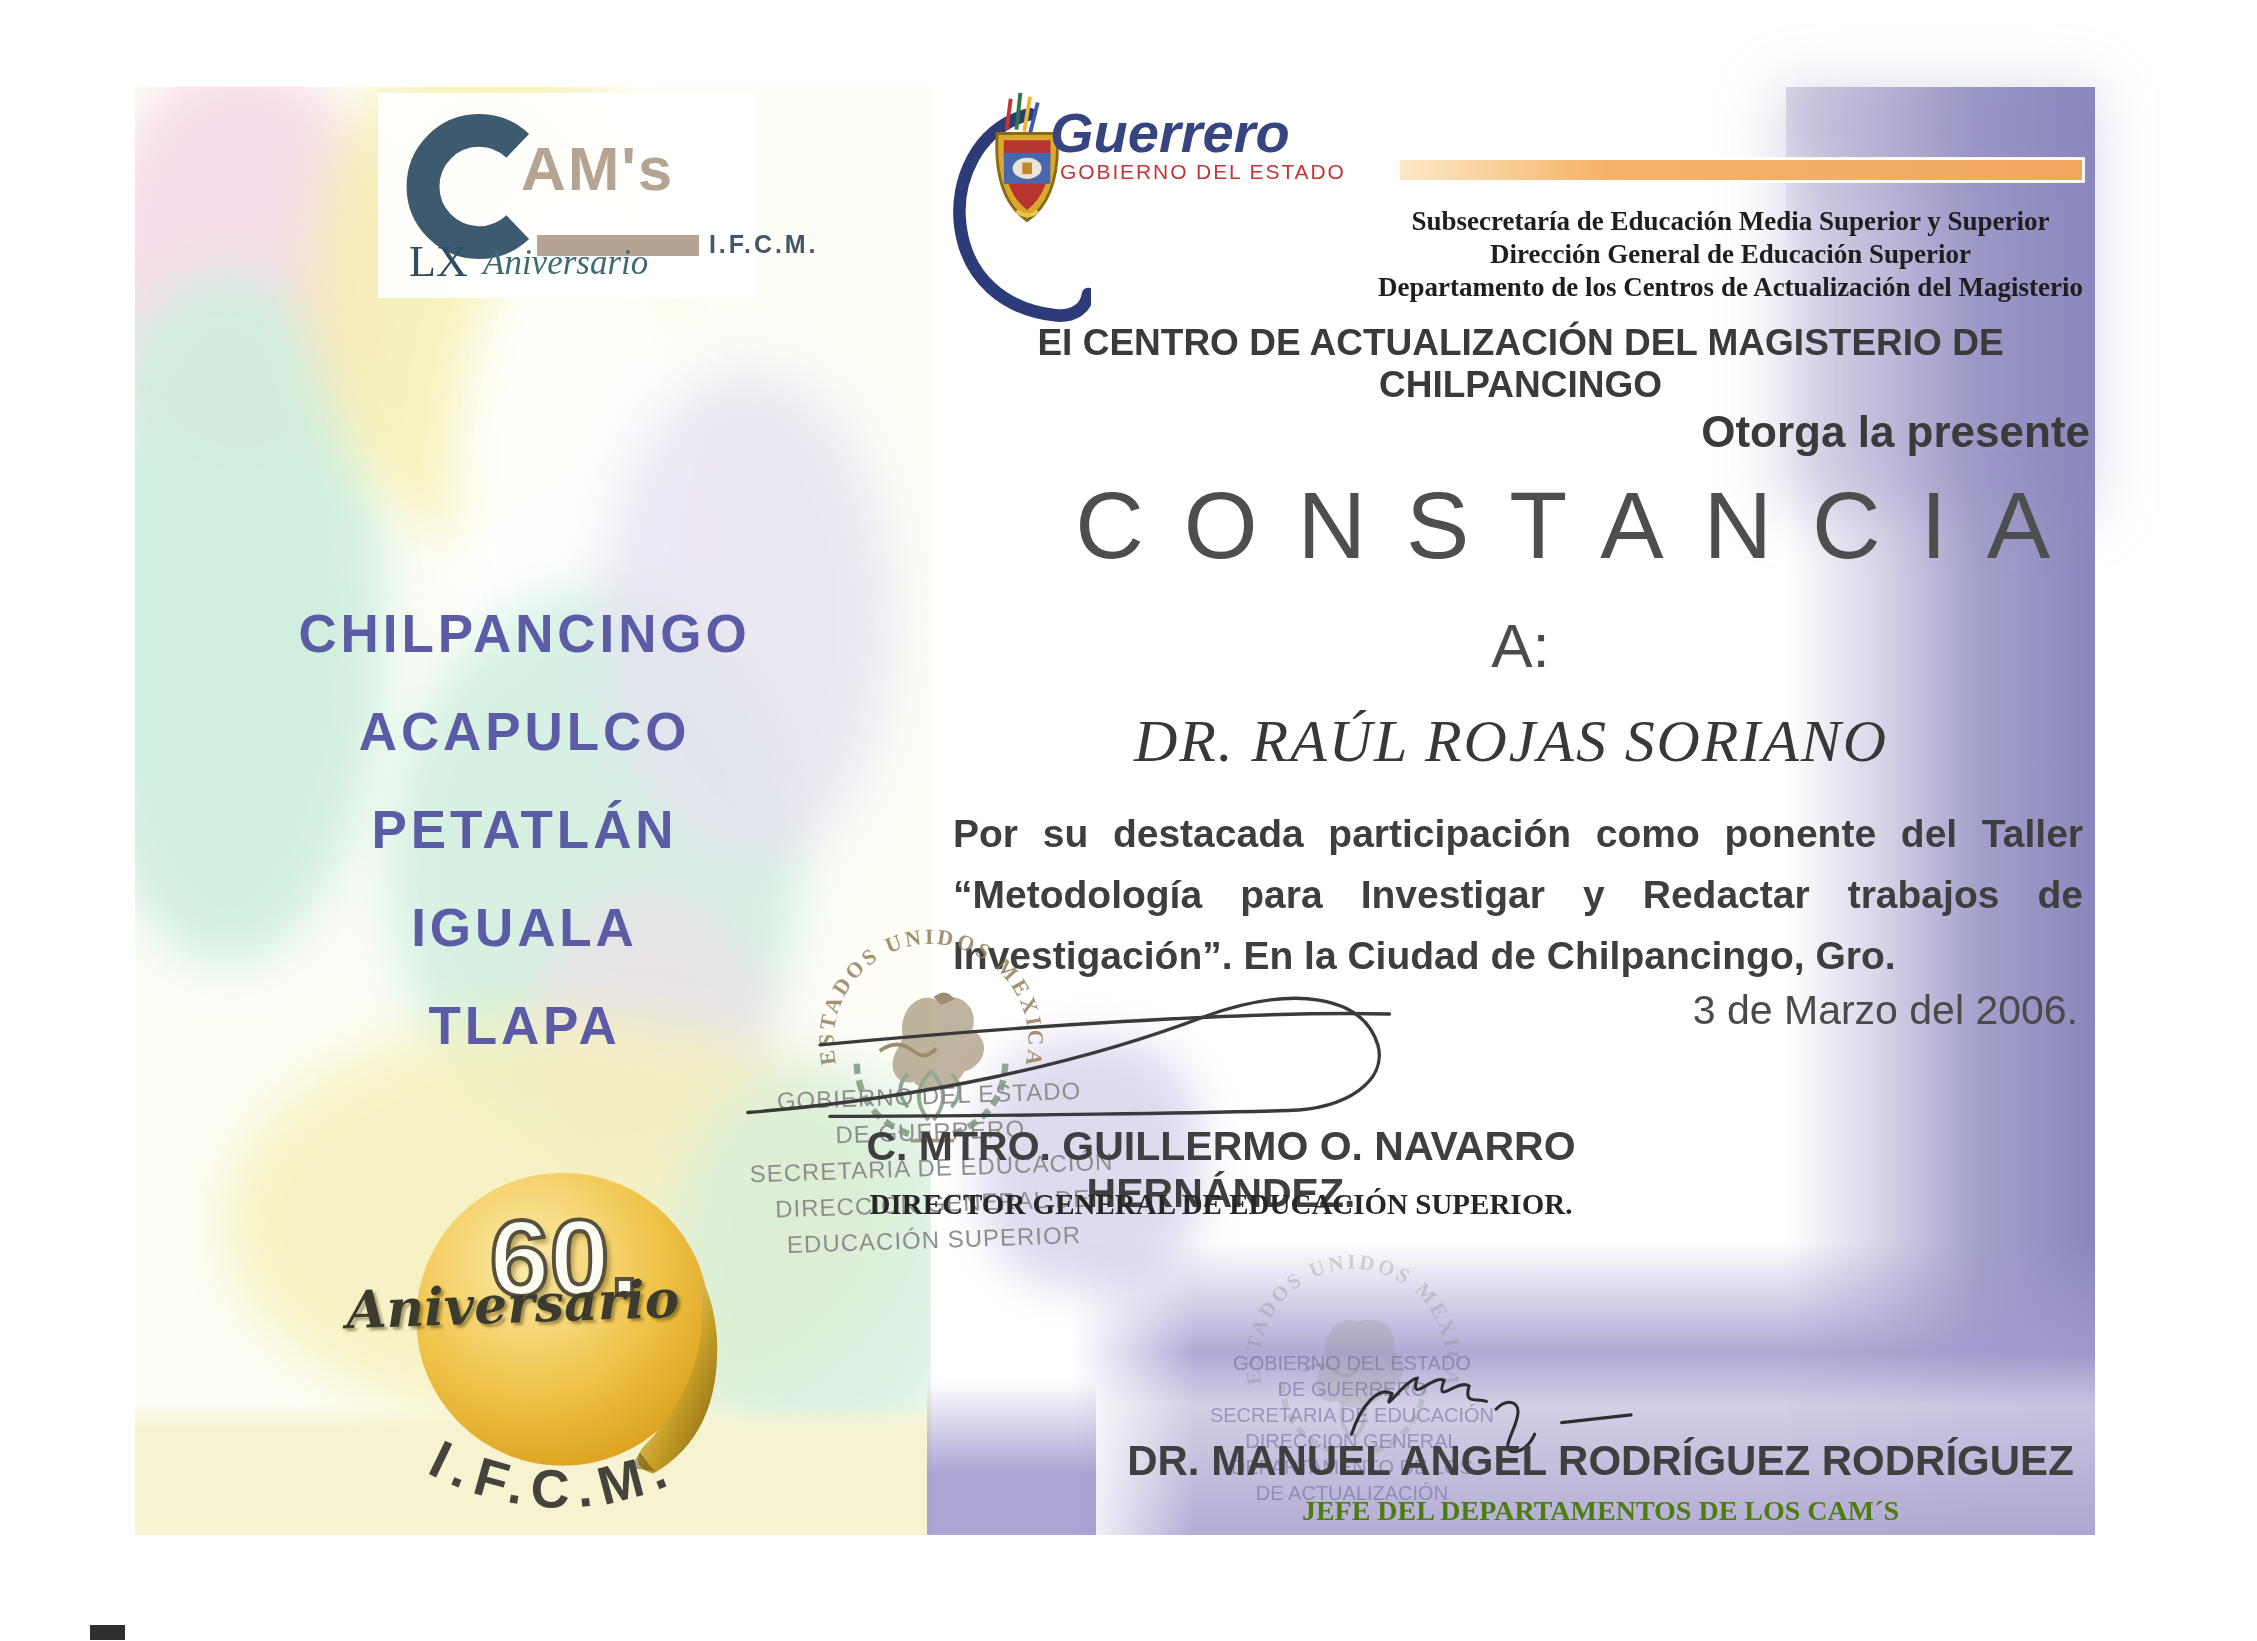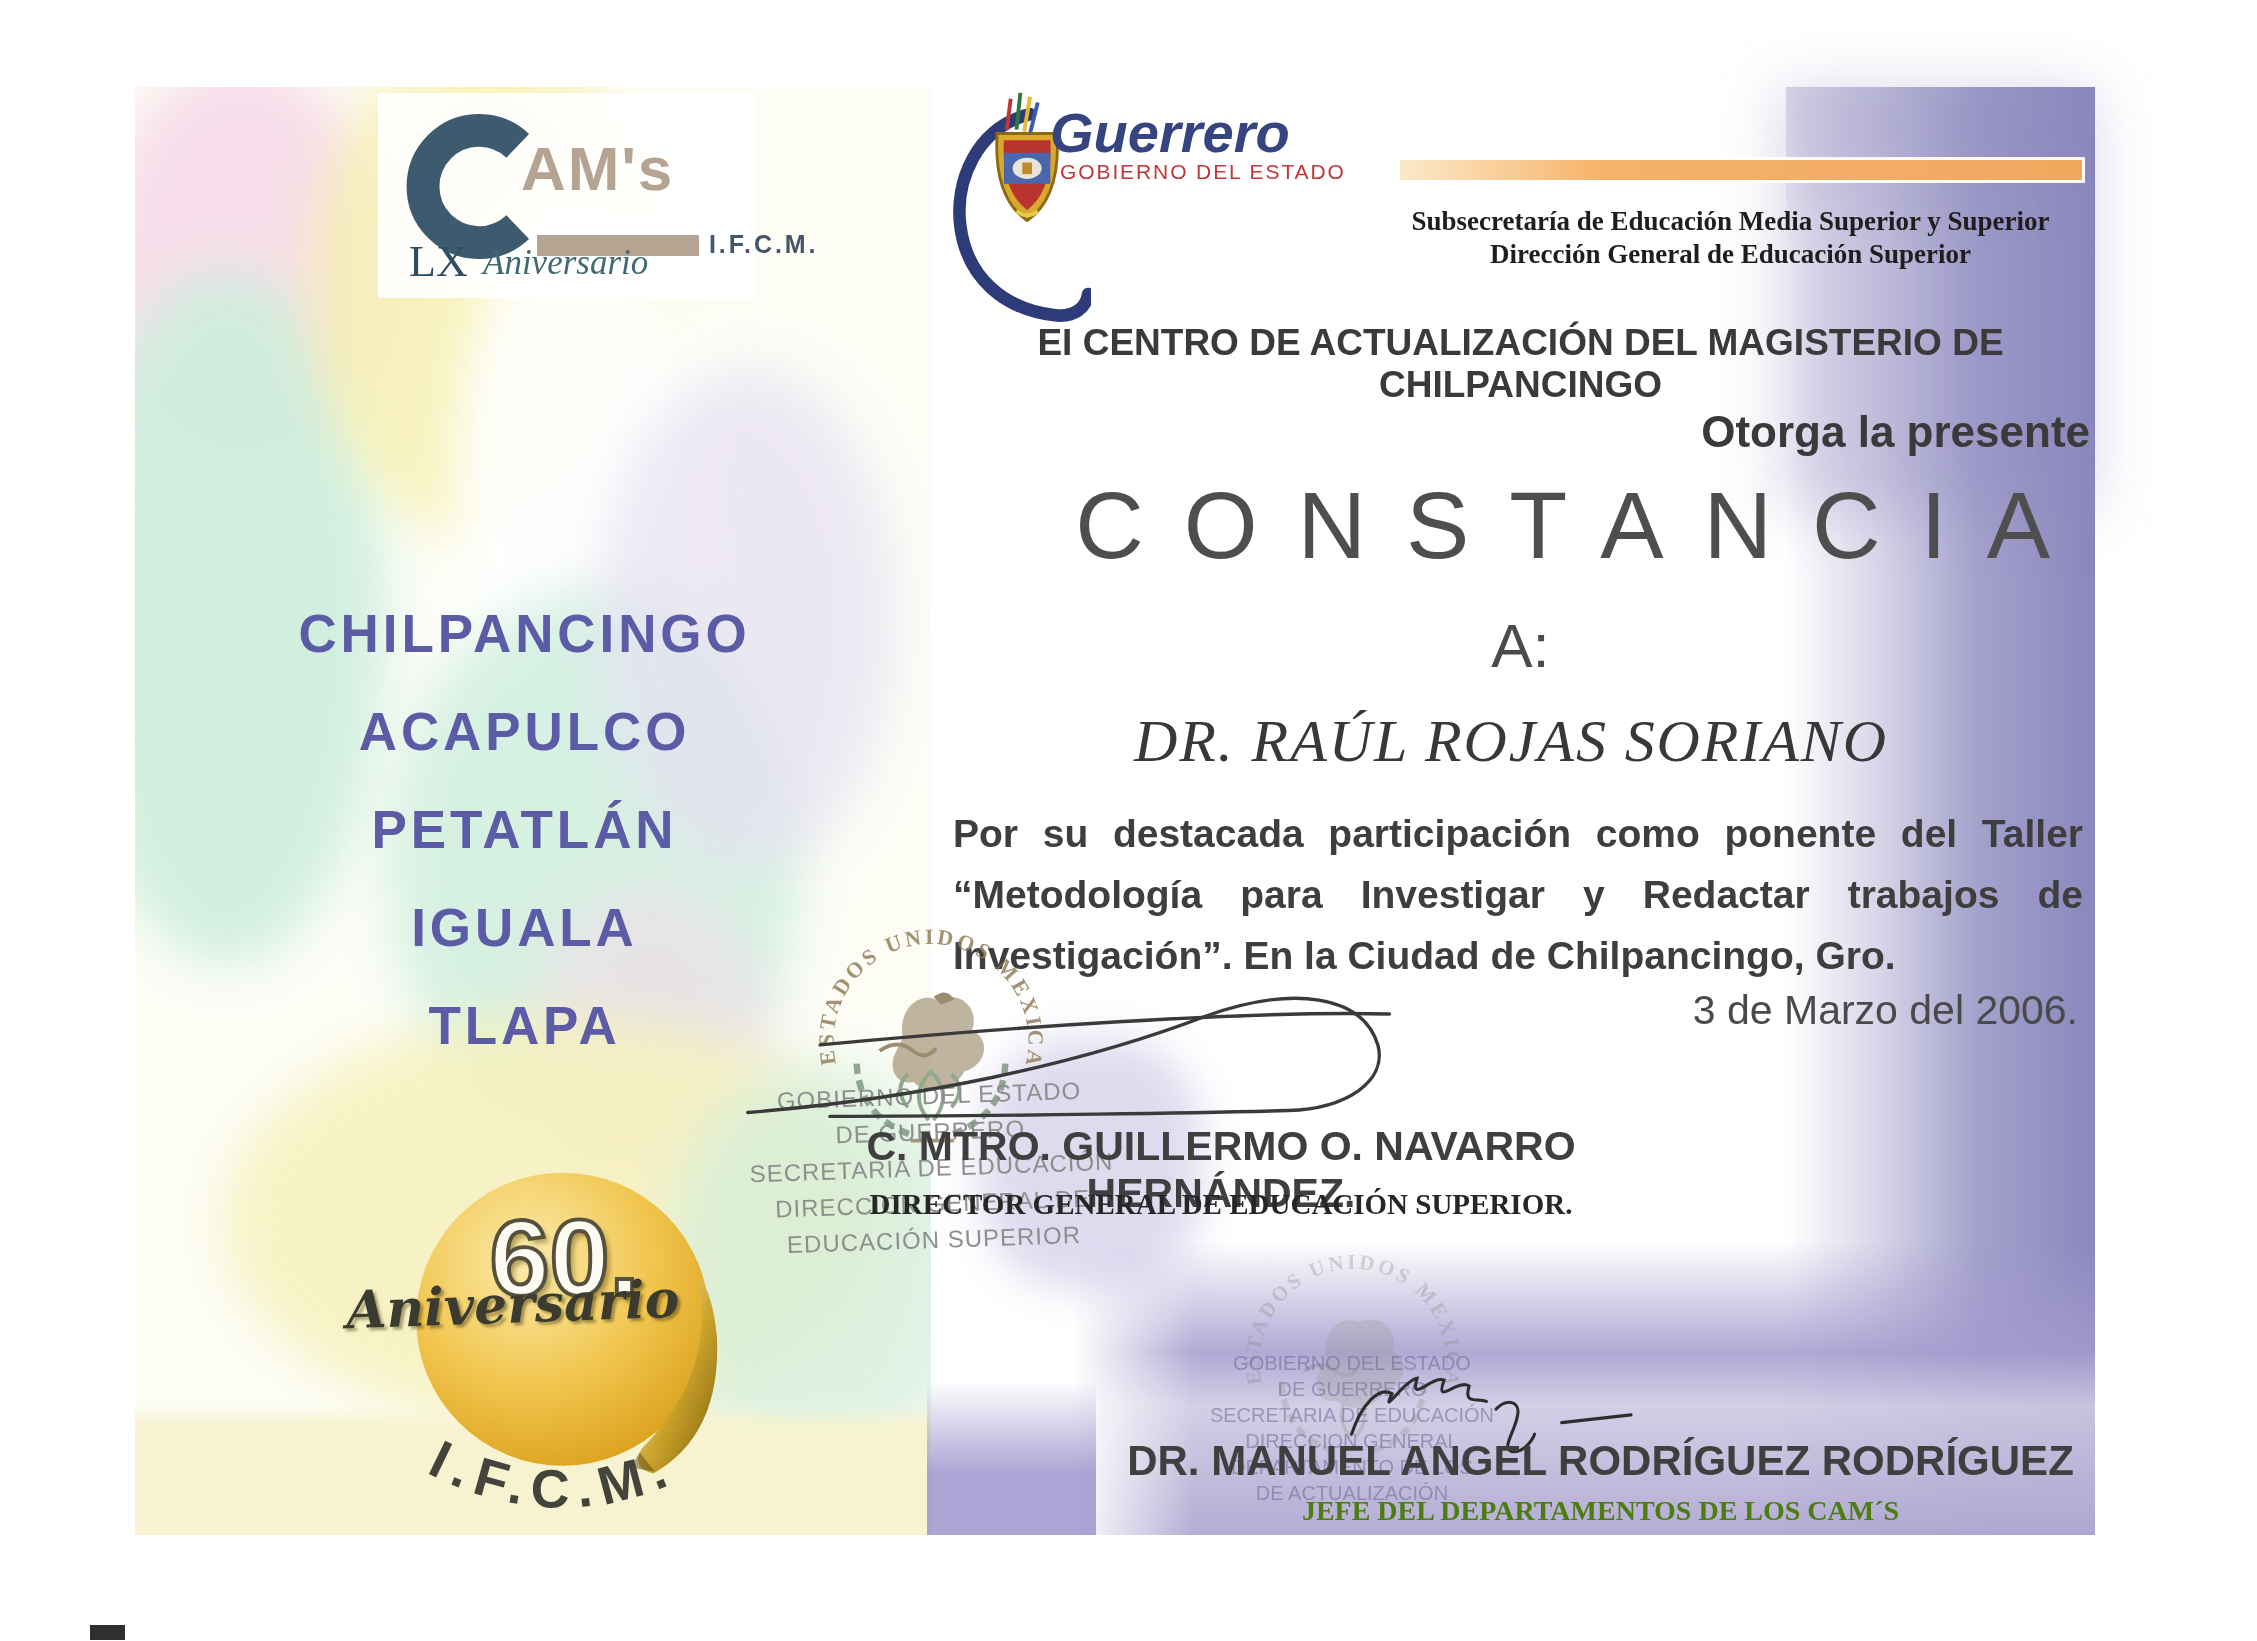--- a/index.html
+++ b/index.html
@@ -169,20 +169,21 @@
     <ellipse cx="89" cy="82" rx="15" ry="11" fill="#e8e4da"></ellipse>
     <rect x="84" y="76" width="10" height="12" fill="#c08a2a"></rect>
     <path d="M 78 126 q 11 9 22 0" stroke="#e8c84a" stroke-width="4" fill="none"></path>
   </svg>
   <div id="state-name" class="abs">Guerrero</div>
   <div id="state-sub" class="abs">GOBIERNO DEL ESTADO</div>
   <div id="orange-bar" class="abs"></div>
   <div id="dept-block" class="abs">
     <div>Subsecretaría de Educación Media Superior y Superior</div>
     <div>Dirección General de Educación Superior</div>
+    <div>Departamento de los Centros de Actualización del Magisterio</div>
   </div>
 
   <div id="issuer-line" class="abs">EI CENTRO DE ACTUALIZACIÓN DEL MAGISTERIO DE CHILPANCINGO</div>
   <div id="grant-line" class="abs">Otorga la presente</div>
   <div id="constancia" class="abs">CONSTANCIA</div>
   <div id="to-label" class="abs">A:</div>
   <div id="recipient" class="abs">DR. RAÚL ROJAS SORIANO</div>
   <div id="paragraph" class="abs">Por su destacada participación como ponente del Taller “Metodología para Investigar y Redactar trabajos de Investigación”. En la Ciudad de Chilpancingo, Gro.</div>
   <div id="date-line" class="abs">3 de Marzo del 2006.</div>
 

